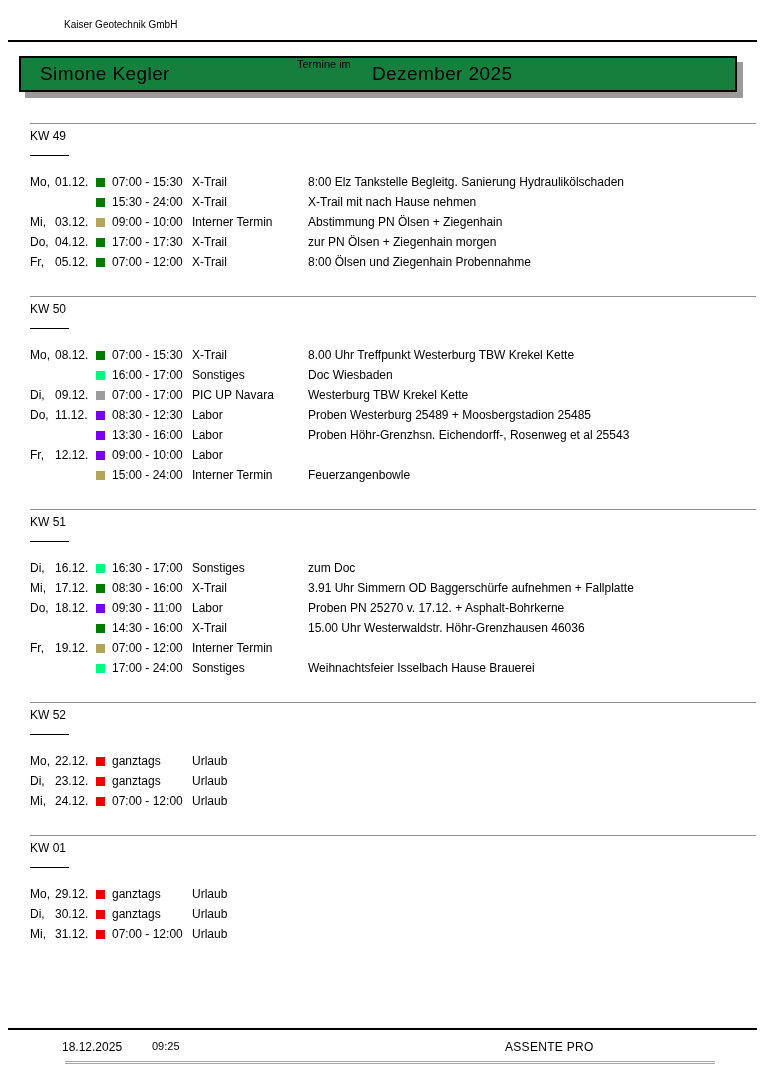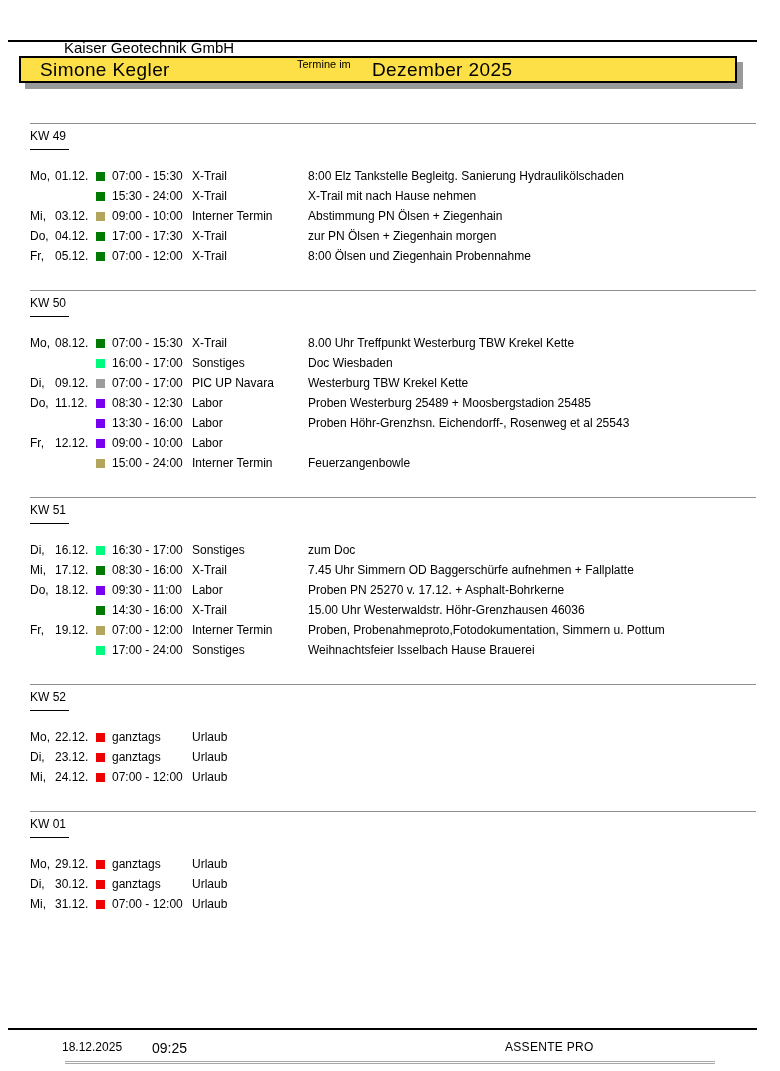--- a/index.html
+++ b/index.html
@@ -1,46 +1,46 @@
 <!DOCTYPE html>
 <html><head>
 <meta charset="utf-8">
 <style>
   * { margin:0; padding:0; box-sizing:border-box; }
   html,body { background:#ffffff; }
   body { width:780px; height:1071px; font-family:"Liberation Sans","DejaVu Sans",sans-serif; color:#000; }
   .page { position:relative; width:780px; height:1071px; overflow:hidden; background:#fff; }
 
-  .company { position:absolute; left:64px; top:19px; font-size:15px;margin-top:20px; }
+  .company { position:absolute; left:64px; top:19px; font-size:10px; }
   .rule-top { position:absolute; left:8px; right:23px; top:40px; border-top:2px solid #000; }
 
-  .title-box { position:absolute; left:19px; top:56px; width:718px; height:27px;
-               border:2px solid #000; background:#fde047; box-shadow:6px 6px 0 #9a9a9a; }
+  .title-box { position:absolute; left:19px; top:56px; width:718px; height:36px;
+               border:2px solid #000; background:#15803d; box-shadow:6px 6px 0 #9a9a9a; }
   .title-inner { position:relative; width:100%; height:100%; }
   .person  { position:absolute; left:19px; top:50%; transform:translateY(-50%); font-size:19px; letter-spacing:.4px; }
-  .tprefix { position:absolute; left:276px; bottom:11px; font-size:11px; }
+  .tprefix { position:absolute; left:276px; bottom:20px; font-size:11px; }
   .tmonth  { position:absolute; left:351px; top:50%; transform:translateY(-50%); font-size:19px; letter-spacing:.4px; }
 
   .sections { position:absolute; left:30px; top:123px; width:726px; }
   .section-rule { border-top:1px solid #8f8f8f; }
   .kw-label { display:inline-block; margin-top:5px; font-size:12px; line-height:14px;
-              padding:0 3px 6px 0; border-bottom:1px solid #000; }
+              padding:0 3px 12px 0; border-bottom:1px solid #000; }
   .rows { margin-top:16px; padding-bottom:24px; }
   .row { display:flex; align-items:center; height:20px; font-size:12px; white-space:nowrap; }
   .c-day  { width:25px; }
   .c-date { width:41px; }
   .c-sq   { width:16px; display:flex; align-items:center; }
   .sq     { width:9px; height:9px; display:inline-block; }
   .c-time { width:80px; }
   .c-cat  { width:116px; }
   .c-desc { flex:1; overflow:hidden; }
 
   .footer-rule { position:absolute; left:8px; right:23px; top:1028px; border-top:2px solid #000; }
   .footer-date { position:absolute; left:62px;  top:1040px; font-size:12px; }
-  .footer-time { position:absolute; left:152px; top:1040px; font-size:14px; }
+  .footer-time { position:absolute; left:152px; top:1040px; font-size:11px; }
   .footer-app  { position:absolute; left:505px; top:1040px; font-size:12px; letter-spacing:.3px; }
   .end-rule { position:absolute; left:65px; top:1061px; width:650px; height:3px;
               border-top:1px solid #a8a8a8; border-bottom:1px solid #a8a8a8; }
 </style>
 </head>
 <body>
 
 <div class="page">
 
   <div class="company">Kaiser Geotechnik GmbH</div>
@@ -190,21 +190,21 @@
             <span class="c-desc">zum Doc</span>
           </div>
           <div class="row">
             <span class="c-day">Mi,</span>
             <span class="c-date">17.12.</span>
             <span class="c-sq">
               <span class="sq" style="background: rgb(0, 122, 0);"></span>
             </span>
             <span class="c-time">08:30 - 16:00</span>
             <span class="c-cat">X-Trail</span>
-            <span class="c-desc">7.45 Uhr Simmern OD Baggerschürfe aufnehmen + Fallplatte</span>
+            <span class="c-desc">3.91 Uhr Simmern OD Baggerschürfe aufnehmen + Fallplatte</span>
           </div>
           <div class="row">
             <span class="c-day">Do,</span>
             <span class="c-date">18.12.</span>
             <span class="c-sq">
               <span class="sq" style="background: rgb(119, 0, 238);"></span>
             </span>
             <span class="c-time">09:30 - 11:00</span>
             <span class="c-cat">Labor</span>
             <span class="c-desc">Proben PN 25270 v. 17.12. + Asphalt-Bohrkerne</span>
@@ -220,21 +220,20 @@
             <span class="c-desc">15.00 Uhr Westerwaldstr. Höhr-Grenzhausen 46036</span>
           </div>
           <div class="row">
             <span class="c-day">Fr,</span>
             <span class="c-date">19.12.</span>
             <span class="c-sq">
               <span class="sq" style="background: rgb(179, 165, 92);"></span>
             </span>
             <span class="c-time">07:00 - 12:00</span>
             <span class="c-cat">Interner Termin</span>
-            <span class="c-desc">Proben, Probenahmeproto,Fotodokumentation, Simmern u. Pottum</span>
           </div>
           <div class="row">
             <span class="c-day"></span>
             <span class="c-date"></span>
             <span class="c-sq">
               <span class="sq" style="background: rgb(0, 250, 126);"></span>
             </span>
             <span class="c-time">17:00 - 24:00</span>
             <span class="c-cat">Sonstiges</span>
             <span class="c-desc">Weihnachtsfeier Isselbach Hause Brauerei</span>

